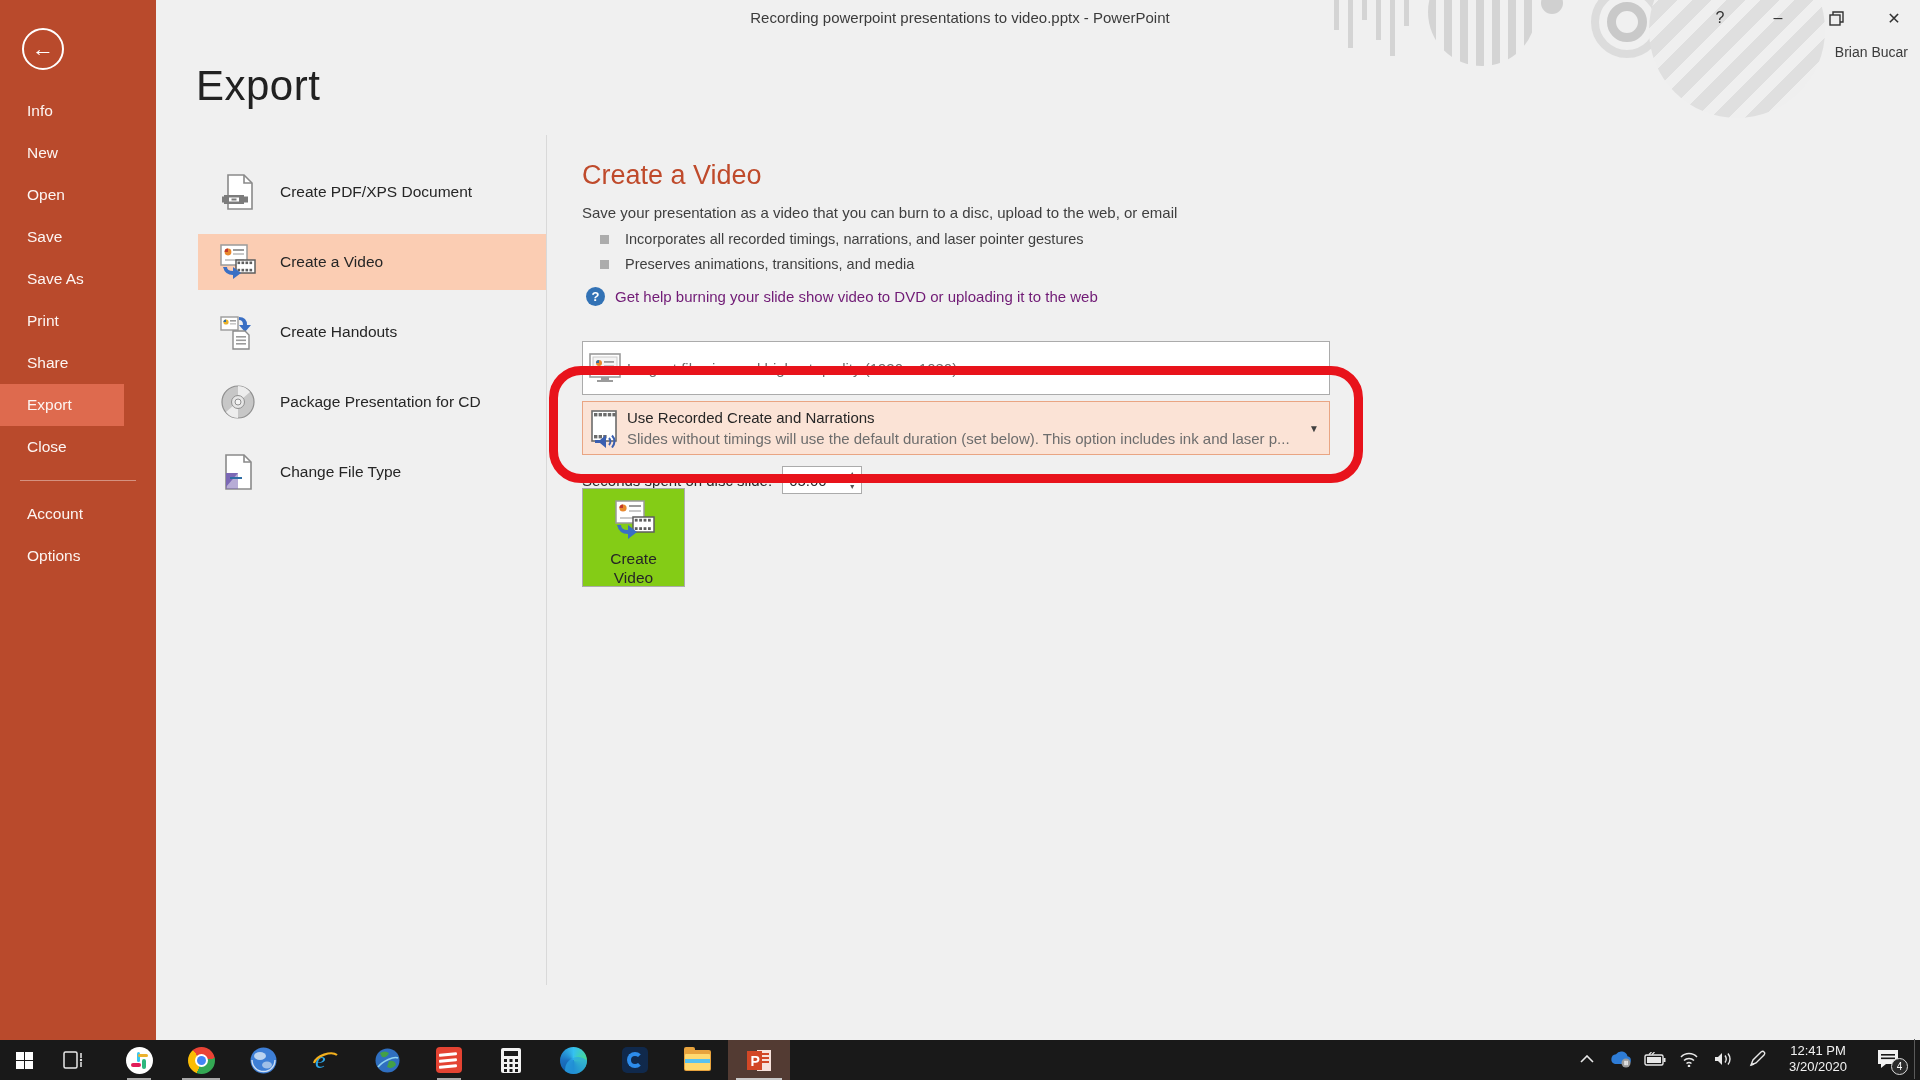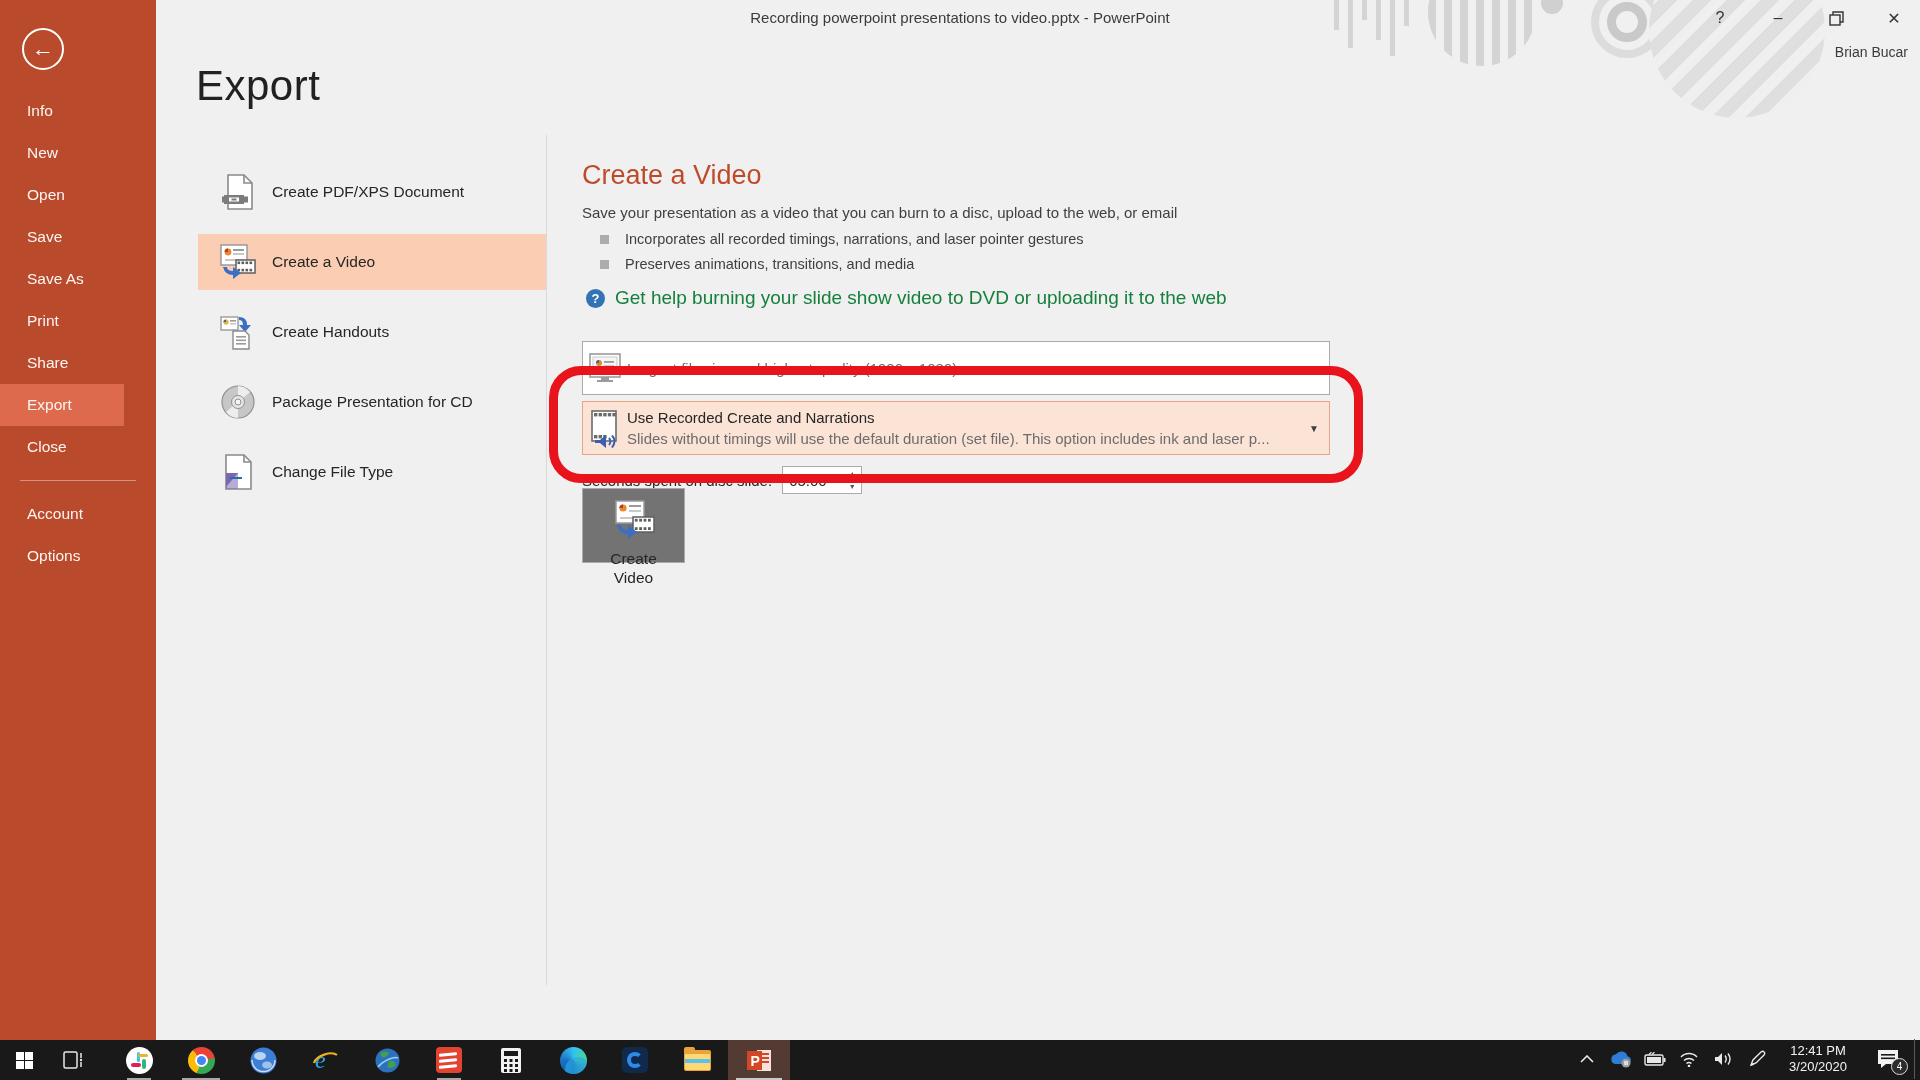--- a/index.html
+++ b/index.html
@@ -32,51 +32,51 @@
   .nav-item { height:42px; line-height:42px; padding-left:27px; font-size:15.5px; color:#FDF5F2; cursor:pointer; }
   .nav-item.active { background:#DE6A4E; }
   .nav-divider { margin:12px 0 12px 20px; width:116px; border-top:1px solid rgba(255,255,255,0.4); }
 
   
   .export-title { position:absolute; left:196px; top:62px; font-size:42px; font-weight:300; color:#212121; letter-spacing:0.5px; z-index:2; }
   .opt-list { position:absolute; left:198px; top:164px; width:348px; z-index:2; }
   .opt-item { height:56px; margin-bottom:14px; display:flex; align-items:center; cursor:pointer; }
   .opt-item.selected { background:#FBCDB3; }
   .opt-icon { width:40px; height:40px; margin-left:20px; flex:0 0 40px; display:flex; align-items:center; justify-content:center; }
-  .opt-label { margin-left:14px; font-size:15.5px; color:#262626; }
+  .opt-label { margin-left:22px; font-size:15.5px; color:#262626; }
   .v-divider { position:absolute; left:546px; top:135px; height:850px; width:1px; background:#D9D9D9; z-index:2; }
 
   
   .panel { position:absolute; left:582px; top:0; width:800px; z-index:2; }
   .panel-heading { position:absolute; left:0; top:160px; font-size:27px; color:#BF4A2B; }
   .panel-desc { position:absolute; left:0; top:204px; font-size:15px; color:#3F3F3F; }
   .bullet-row { position:absolute; left:18px; display:flex; align-items:center; }
   .bullet-sq { width:9px; height:9px; background:#ACACAC; margin-right:16px; flex:0 0 9px; }
   .bullet-text { font-size:14.5px; color:#3F3F3F; }
   .help-row { position:absolute; left:4px; top:287px; display:flex; align-items:center; cursor:pointer; }
   .help-q { width:19px; height:19px; border-radius:50%; background:#3272B5; color:#fff; font-size:13px; font-weight:bold;
      display:flex; align-items:center; justify-content:center; margin-right:10px; }
-  .help-link { font-size:19px; color:#15803d; }
+  .help-link { font-size:15px; color:#701a75; }
 
   .dd { position:absolute; left:0; width:748px; height:54px; background:#fff; border:1px solid #ABABAB; display:flex; align-items:center; cursor:pointer; }
   .dd.peach { background:#FBE3D6; border-color:#E9A583; }
   .dd-icon { width:44px; flex:0 0 44px; display:flex; align-items:center; justify-content:center; }
   .dd-texts { flex:1; overflow:hidden; }
   .dd-title { font-size:15px; color:#262626; line-height:21px; }
   .dd-sub { font-size:15px; color:#6D6D6D; line-height:21px; white-space:nowrap; overflow:hidden; }
   .dd-arrow { flex:0 0 30px; text-align:center; font-size:10px; color:#404040; }
 
   .seconds-row { position:absolute; left:0; top:466px; height:28px; display:flex; align-items:center; }
   .seconds-label { font-size:15px; color:#262626; margin-right:10px; }
   .spin-box { width:80px; height:28px; border:1px solid #ABABAB; background:#fff; display:flex; }
   .spin-value { flex:1; border:0; outline:none; font-size:15px; color:#262626; padding-left:6px; font-family:"Liberation Sans",sans-serif; background:transparent; width:50px; }
   .spin-arrows { width:18px; display:flex; flex-direction:column; }
   .spin-arrows div { flex:1; display:flex; align-items:center; justify-content:center; font-size:7px; color:#555; cursor:pointer; }
 
-  .create-video-btn { position:absolute; left:0; top:488px; width:103px; height:75px; background:#737373; border:1px solid #ABABAB;
+  .create-video-btn { position:absolute; left:0; top:488px; width:103px; height:99px; background:#84cc16; border:1px solid #ABABAB;
      display:flex; flex-direction:column; align-items:center; cursor:pointer; }
   .cvb-icon { margin-top:10px; }
   .cvb-label { margin-top:4px; font-size:15.5px; color:#262626; text-align:center; width:64px; line-height:19px; }
 
   
   .annotation { position:absolute; left:549px; top:366px; width:814px; height:117px; border:9px solid #E8131B;
      border-radius:32px; z-index:6; pointer-events:none; }
 
   
   .taskbar { position:absolute; left:0; top:1040px; width:1920px; height:40px; background:#191919; z-index:10; display:flex; align-items:center; }
@@ -315,21 +315,21 @@
             <rect x="12.6" y="27" width="3.4" height="3.4"></rect>
             <rect x="17.2" y="27" width="3.4" height="3.4"></rect>
           </g>
           <path d="M14 32 l6-5 0 13 -6-5 -5 0 0-3 Z" fill="#3A5FB0"></path>
           <path d="M23 30 q3 3.5 0 7" fill="none" stroke="#3A5FB0" stroke-width="2"></path>
           <path d="M26 27.5 q5 5.5 0 12" fill="none" stroke="#3A5FB0" stroke-width="2"></path>
         </svg>
     </span>
     <span class="dd-texts">
       <div class="dd-title">Use Recorded Create and Narrations</div>
-      <div class="dd-sub">Slides without timings will use the default duration (set file). This option includes ink and laser p...</div>
+      <div class="dd-sub">Slides without timings will use the default duration (set below). This option includes ink and laser p...</div>
     </span>
     <span class="dd-arrow">▼</span>
   </div>
 
   <div class="seconds-row">
     <span class="seconds-label">Seconds spent on disc slide:</span>
     <span class="spin-box">
       <input class="spin-value" value="05.00" style="">
       <span class="spin-arrows">
         <div>▲</div>

